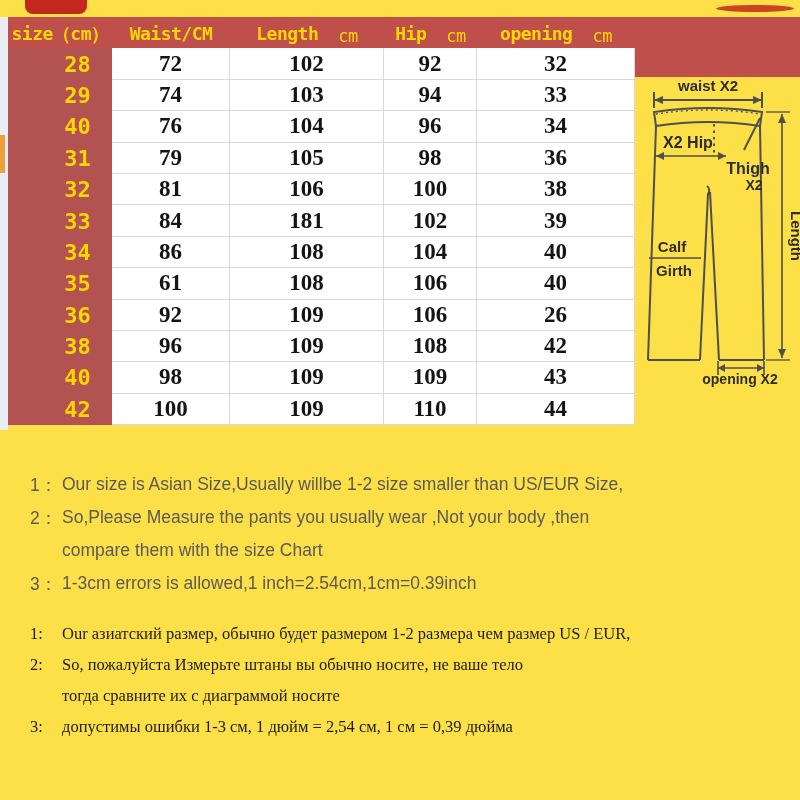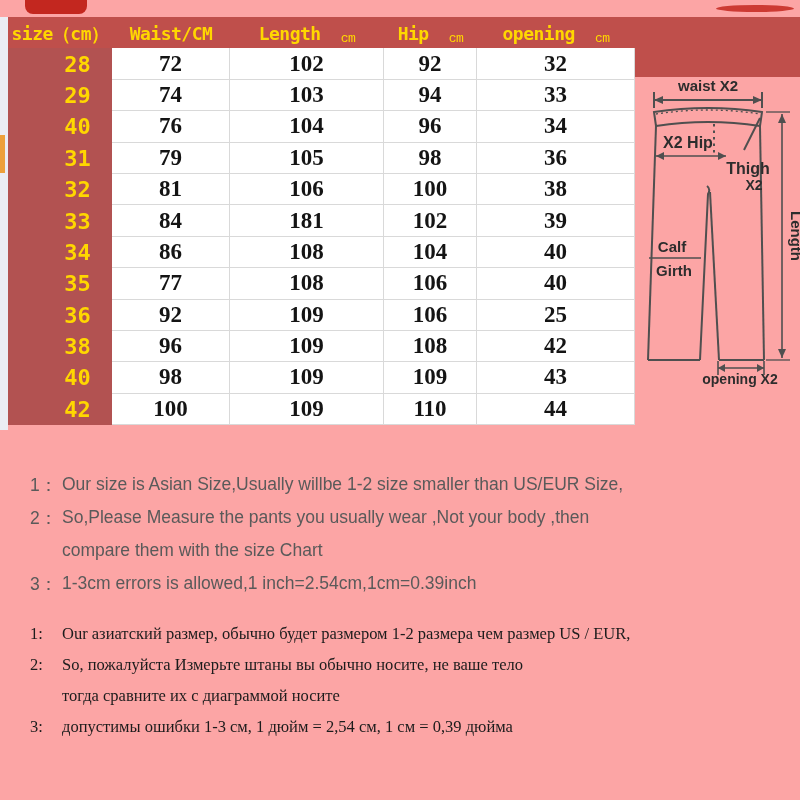--- a/index.html
+++ b/index.html
@@ -1,36 +1,36 @@
 <!DOCTYPE html>
 <html><head>
 <meta charset="utf-8">
 <style>
   html,body{margin:0;padding:0;background:#fff;}
-  #canvas{position:relative;width:800px;height:800px;background:#fca5a5;overflow:hidden;
+  #canvas{position:relative;width:800px;height:800px;background:#fde047;overflow:hidden;
           font-family:"Liberation Sans",sans-serif;}
   
   #top-blob{position:absolute;left:25px;top:-8px;width:62px;height:22px;background:var(--blob-red);
             border-radius:8px;}
   #top-streak{position:absolute;left:716px;top:5px;width:78px;height:7px;background:var(--blob-red);
             border-radius:50%;opacity:.85;}
   
   #header-band{position:absolute;left:8px;top:17px;width:792px;height:33px;background:var(--header-red);}
   #right-band{position:absolute;left:635px;top:50px;width:165px;height:27px;background:var(--header-red);}
   
   #left-strip{position:absolute;left:0;top:17px;width:8px;height:413px;background:#ebedf4;}
   #left-orange{position:absolute;left:0;top:135px;width:5px;height:38px;background:var(--accent-orange);}
   
   #size-table{position:absolute;left:8px;top:17px;width:627px;
               display:grid;grid-template-columns:104px 118px 154px 93px 158px;
               grid-auto-rows:31.4px;}
   .hcell{height:33px;background:var(--header-red);color:var(--yellow);
          font-family:"DejaVu Sans Mono",monospace;font-weight:bold;font-size:18px;
          display:flex;align-items:center;justify-content:center;letter-spacing:-0.5px;}
-  .hcell .unit{font-size:13px;font-weight:normal;margin-left:20px;align-self:flex-end;padding-bottom:4px;font-family:Liberation Mono, monospace;}
+  .hcell .unit{font-size:17px;font-weight:normal;margin-left:20px;align-self:flex-end;padding-bottom:4px;}
   .size-cell{background:var(--size-col-red);color:var(--yellow);
              font-family:"DejaVu Sans Mono",monospace;font-weight:bold;font-size:22px;
              display:flex;align-items:center;justify-content:center;padding-left:35px;}
   .num-cell{background:#fff;border-right:1px solid var(--grid);border-bottom:1px solid var(--grid);
             color:#141414;font-family:"Liberation Serif",serif;font-weight:bold;font-size:23px;
             display:flex;align-items:center;justify-content:center;}
   
   #pants-diagram{position:absolute;left:630px;top:78px;}
   #pants-diagram text{font-family:"Liberation Sans",sans-serif;font-weight:bold;fill:#2d2d2d;}
   
@@ -101,29 +101,29 @@
       <div class="num-cell">84</div>
       <div class="num-cell">181</div>
       <div class="num-cell">102</div>
       <div class="num-cell">39</div>
       <div class="size-cell">34</div>
       <div class="num-cell">86</div>
       <div class="num-cell">108</div>
       <div class="num-cell">104</div>
       <div class="num-cell">40</div>
       <div class="size-cell">35</div>
-      <div class="num-cell">77</div>
+      <div class="num-cell">61</div>
       <div class="num-cell">108</div>
       <div class="num-cell">106</div>
       <div class="num-cell">40</div>
       <div class="size-cell">36</div>
       <div class="num-cell">92</div>
       <div class="num-cell">109</div>
       <div class="num-cell">106</div>
-      <div class="num-cell">25</div>
+      <div class="num-cell">26</div>
       <div class="size-cell">38</div>
       <div class="num-cell">96</div>
       <div class="num-cell">109</div>
       <div class="num-cell">108</div>
       <div class="num-cell">42</div>
       <div class="size-cell">40</div>
       <div class="num-cell">98</div>
       <div class="num-cell">109</div>
       <div class="num-cell">109</div>
       <div class="num-cell">43</div>

